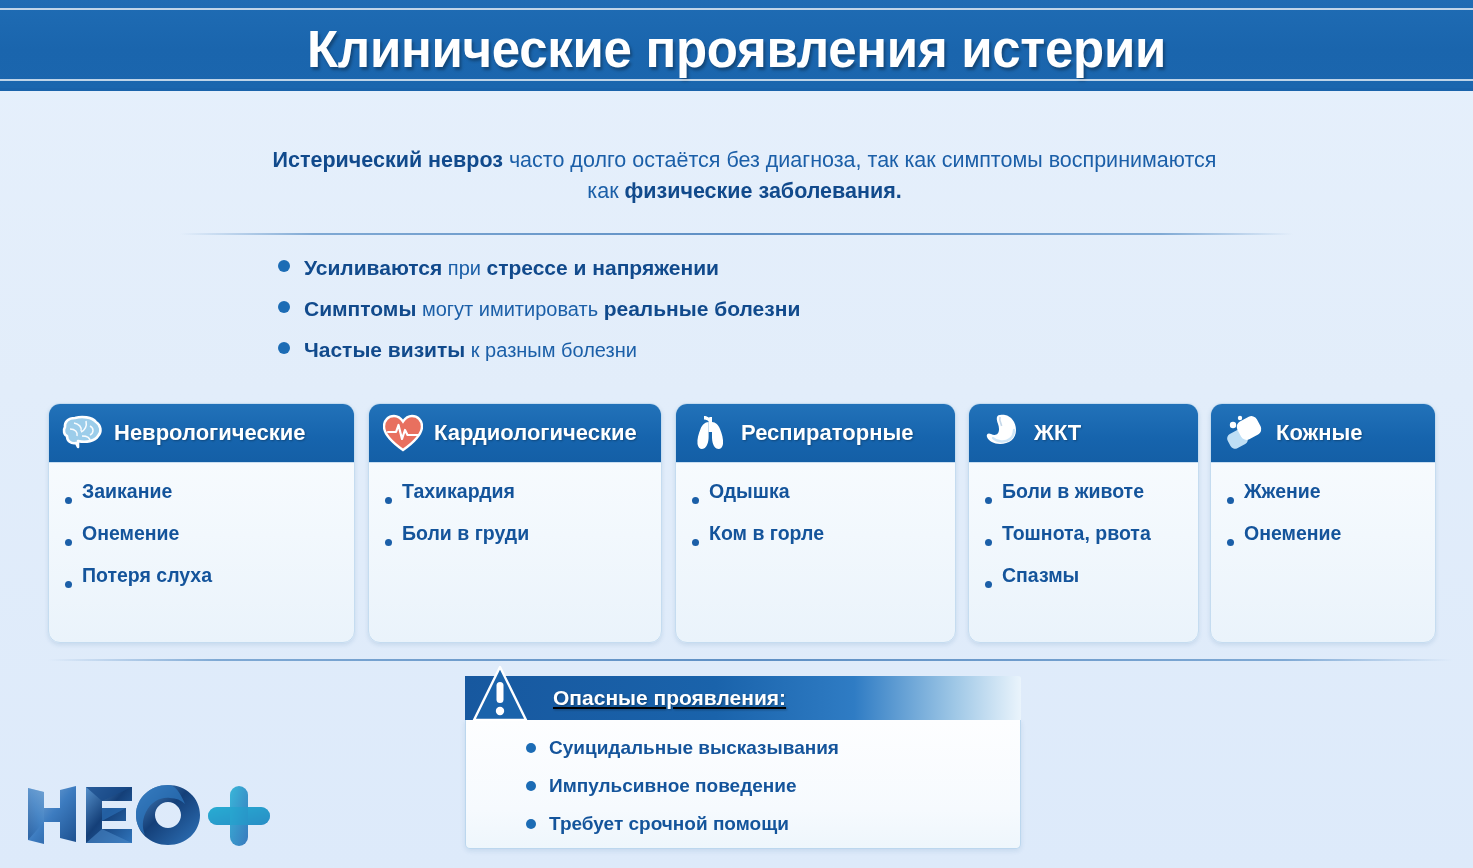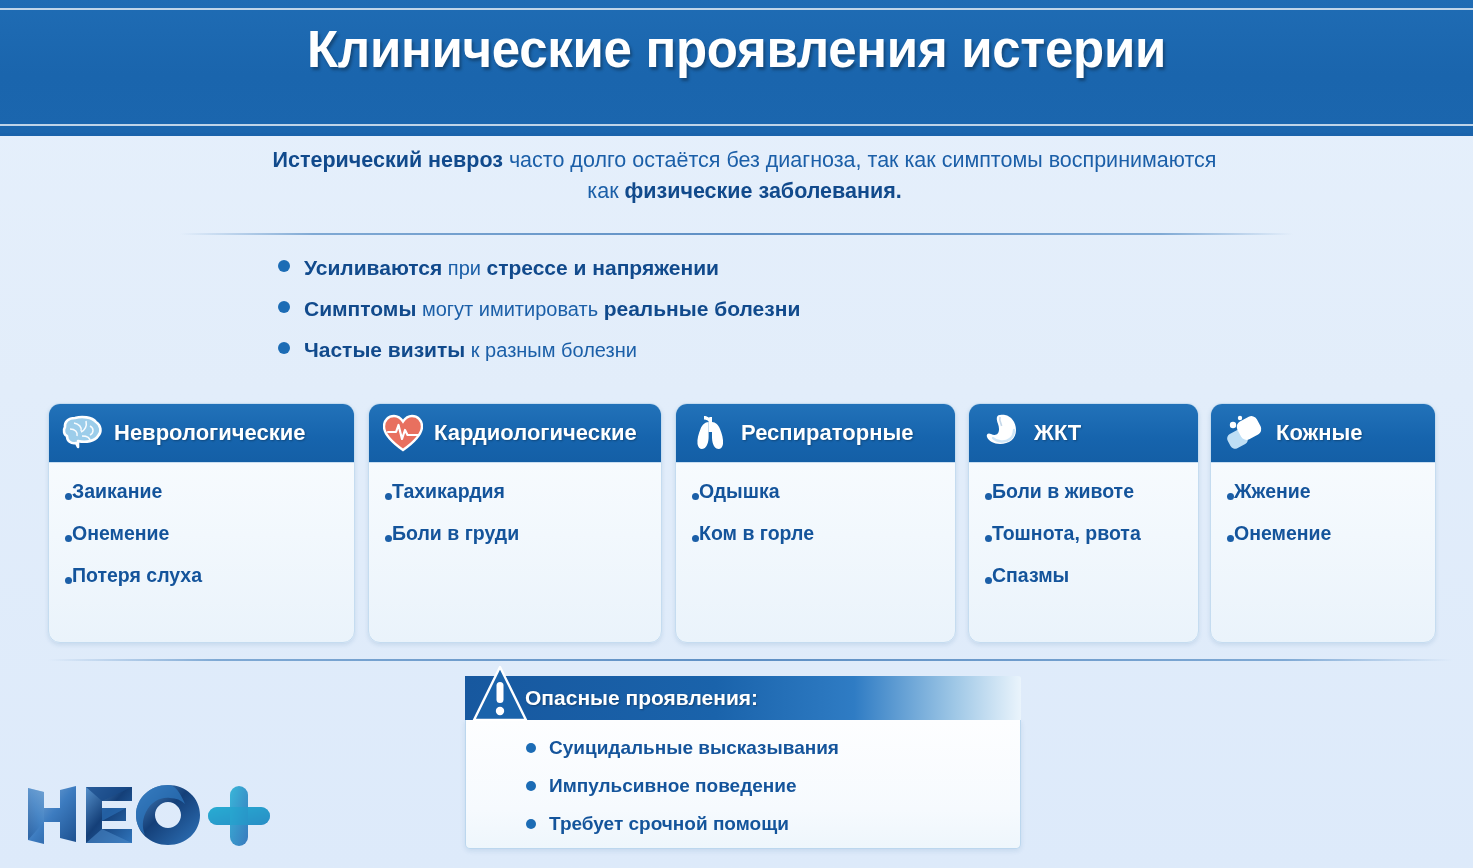--- a/index.html
+++ b/index.html
@@ -5,21 +5,21 @@
   * { margin:0; padding:0; box-sizing:border-box; }
   html,body { width:1473px; height:868px; }
   body {
     font-family:"Liberation Sans", sans-serif;
     background:linear-gradient(180deg,#e6f0fc 0%,#e2edfa 45%,#ddeafa 100%);
     overflow:hidden; position:relative;
   }
 
   
   .header {
-    position:absolute; left:0; top:0; width:1473px; height:136px;
+    position:absolute; left:0; top:0; width:1473px; height:91px;
     background:linear-gradient(180deg,#1f6cb4 0%,#1a65ad 55%,#1b66ae 100%);
     padding-left:37px;
   }
   .header .rule-top {
     position:absolute; left:0; top:8px; width:100%; height:2px;
     background:rgba(255,255,255,.72);
   }
   .header .rule-bot {
     position:absolute; left:0; bottom:10px; width:100%; height:2px;
     background:rgba(255,255,255,.72);
@@ -80,39 +80,40 @@
     border-bottom:1px solid #c9def1;
   }
   .card-head .label {
     color:#fff; font-size:22px; font-weight:bold;
     text-shadow:1px 1px 2px rgba(0,0,0,.28);
     white-space:nowrap;
   }
   .icon-wrap { width:44px; height:42px; flex:none; display:flex; align-items:center; justify-content:center; }
   .card-body { padding:16px 10px 10px 16px; }
   .ci {
-    display:flex; align-items:center; 
+    display:flex; align-items:flex-end; gap:10px;
     color:#14549b; font-size:19.5px; font-weight:bold;
     line-height:25px; margin-bottom:17px;
   }
   .ci .b { width:7px; height:7px; border-radius:50%; background:#1b5fa8; flex:none; margin-top:9px; }
 
   #card0 { left:0;     width:307px; }
   #card1 { left:320px; width:294px; }
   #card2 { left:627px; width:281px; }
   #card3 { left:920px; width:231px; }
   #card4 { left:1162px;width:226px; }
 
   
   .warn { position:absolute; left:465px; top:676px; width:556px; }
   .warn-head {
     position:relative; height:44px;
     background:linear-gradient(90deg,#17589f 0%,#1a63ab 45%,#2f7cc4 70%,#9ec7e6 88%,#eaf4fc 100%);
-    display:flex; align-items:center; padding-left:60px;
+    display:flex; align-items:center; padding-left:88px;
     border-top-right-radius:3px;
+    text-decoration:underline;
   }
   .warn-head .label {
     color:#fff; font-size:21px; font-weight:bold;
     text-shadow:1px 1px 2px rgba(0,0,0,.30);
   }
   .tri {
     position:absolute; left:5px; top:-12px; width:72px; height:62px;
   }
   .warn-body {
     background:linear-gradient(180deg,#fdfeff 0%,#f6fafe 70%,#eef6fc 100%);

